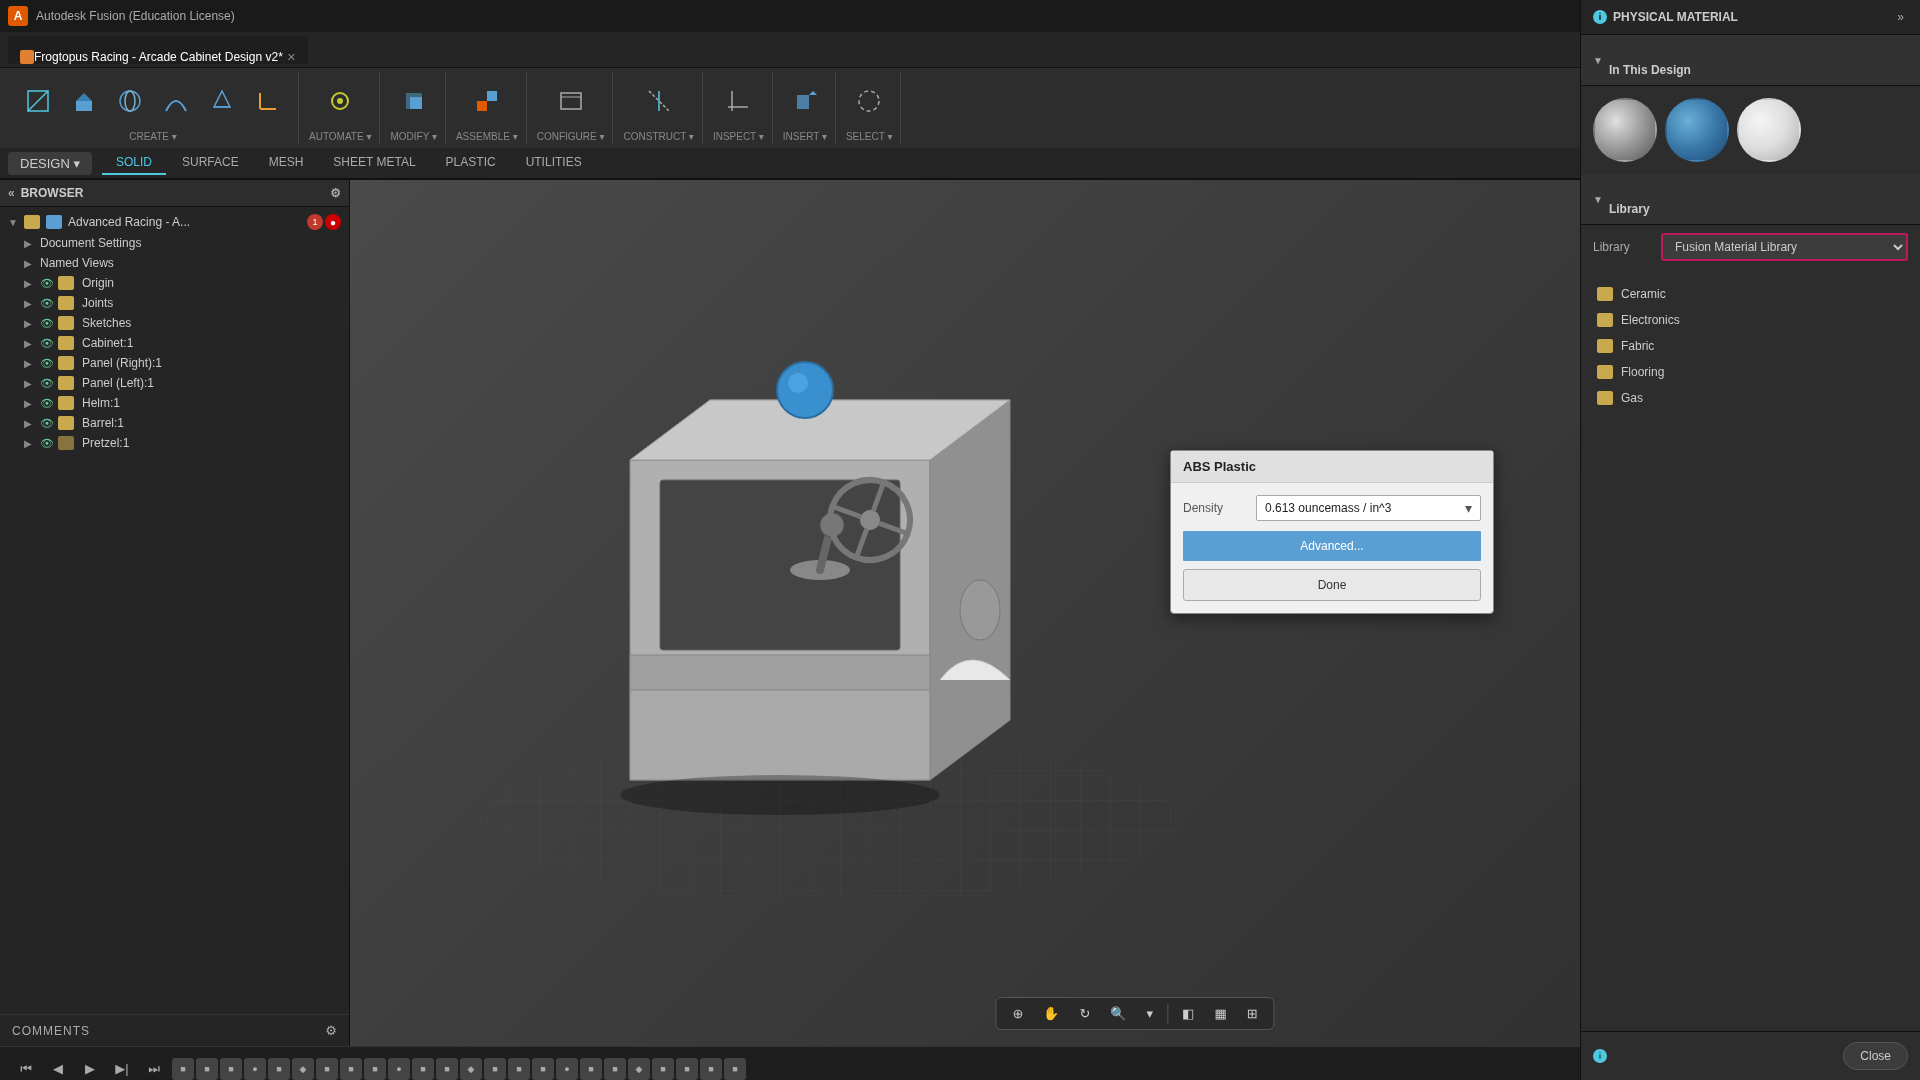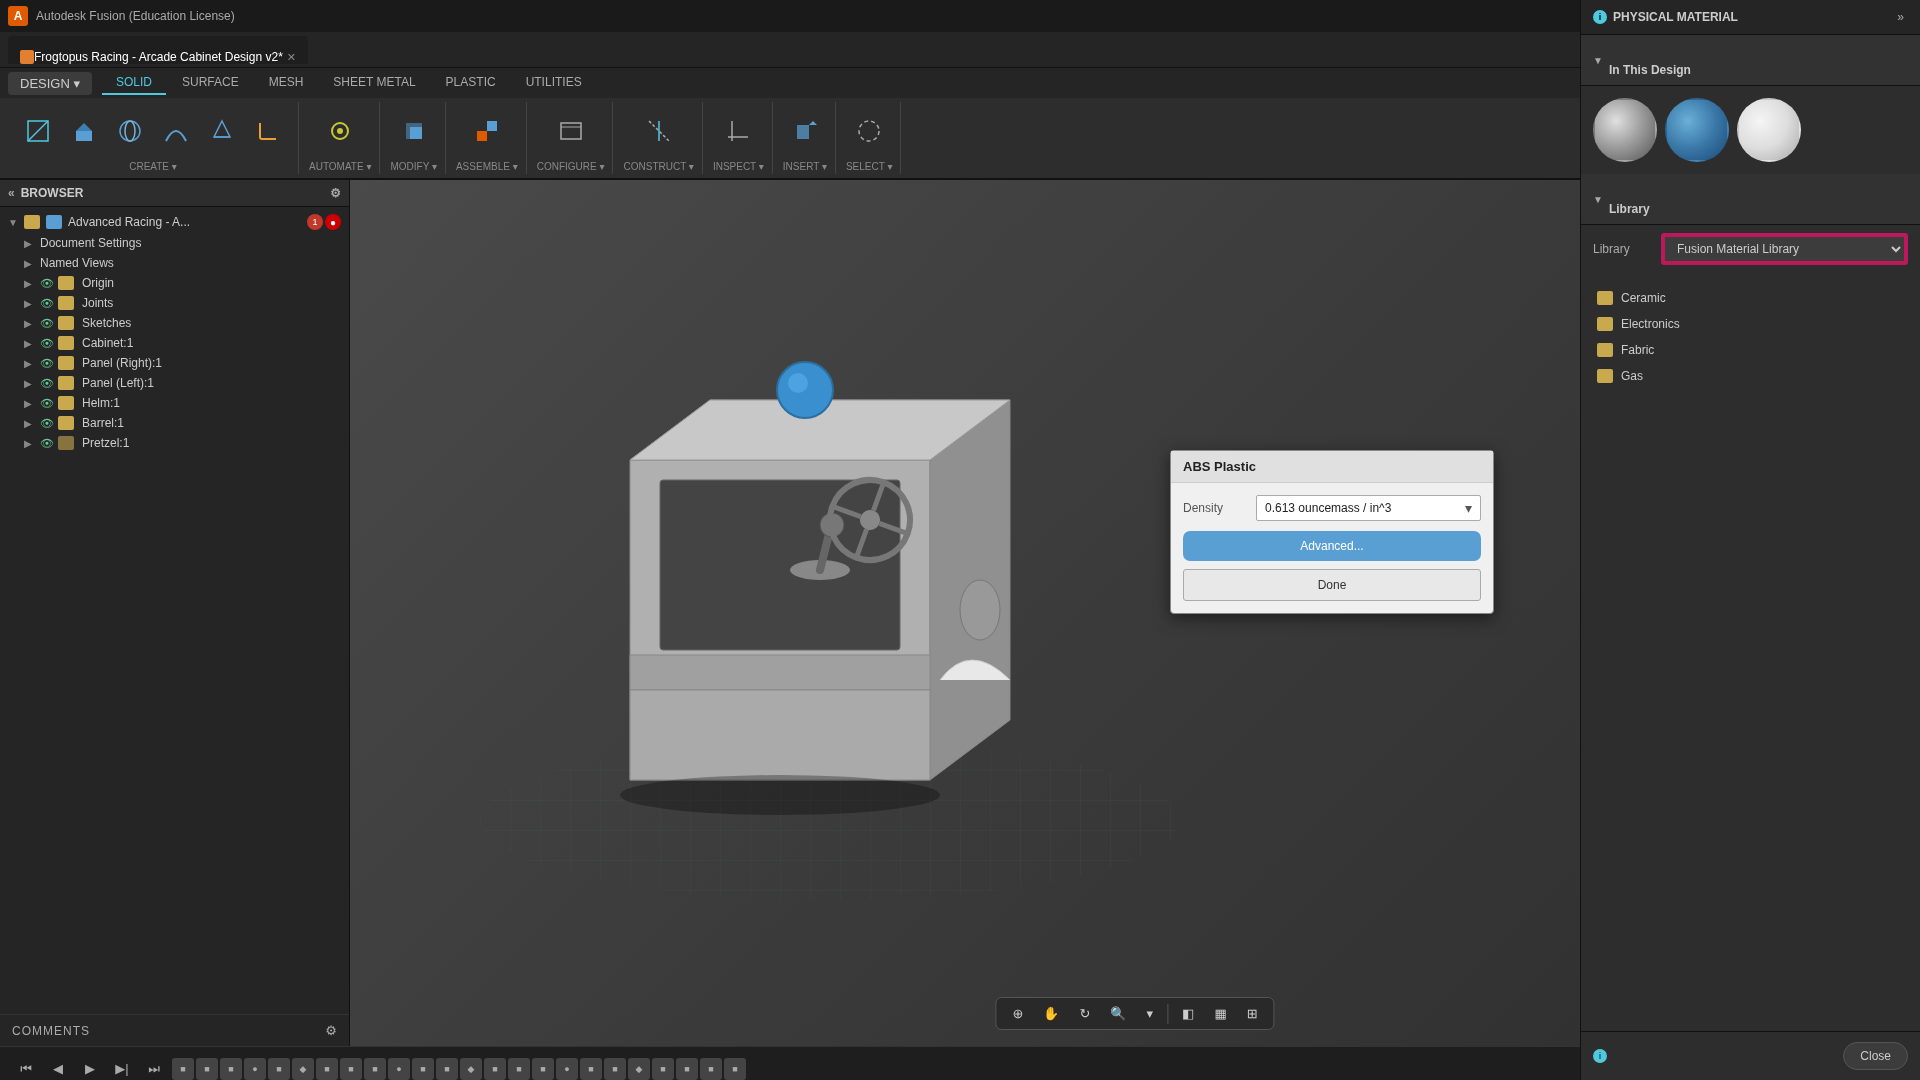--- a/index.html
+++ b/index.html
@@ -134,21 +134,21 @@
       background: radial-gradient(circle at 35% 35%, #6ab0d8, #3a78a8, #1a4a78);
     }
     .material-swatch.white {
       background: radial-gradient(circle at 35% 35%, #f5f5f5, #ddd, #aaa);
     }
 
     .library-section { padding: 8px 12px; }
     .library-row { display: flex; align-items: center; gap: 8px; margin-bottom: 8px; }
     .library-label { font-size: 12px; color: #aaa; width: 60px; }
     .library-select {
-      flex: 1; background: #3c3c3c; border: 4px solid #be185d; color: #ccc;
+      flex: 1; background: #3c3c3c; border: 2px solid #be185d; color: #ccc;
       padding: 4px 8px; border-radius: 3px; font-size: 12px;
     }
 
     .material-list { padding: 4px 0; }
     .material-cat {
       display: flex; align-items: center; gap: 8px; padding: 6px 16px; cursor: pointer;
       font-size: 12px; color: #ccc;
     }
     .mat-folder { width: 16px; height: 14px; background: #c8a94e; border-radius: 2px; }
 
@@ -168,21 +168,21 @@
     }
     #abs-body { padding: 12px; }
     .abs-row { display: flex; align-items: center; gap: 8px; margin-bottom: 10px; }
     .abs-label { font-size: 12px; color: #555; width: 65px; }
     .abs-input {
       flex: 1; background: #fff; border: 1px solid #aaa; padding: 4px 8px; font-size: 12px;
       border-radius: 2px; color: #222; display: flex; align-items: center; justify-content: space-between;
     }
     .abs-dropdown { font-size: 14px; color: #555; cursor: pointer; }
     .abs-advanced {
-      width: 100%; padding: 8px; background: #5a9fd4; color: #fff; border: none; border-radius: 7px;
+      width: 100%; padding: 8px; background: #5a9fd4; color: #fff; border: none; border-radius: 1px;
       cursor: pointer; font-size: 12px; margin-bottom: 8px;
     }
     .abs-done {
       width: 100%; padding: 8px; background: #e8e8e8; color: #333; border: 1px solid #aaa; border-radius: 3px;
       cursor: pointer; font-size: 12px; text-align: center;
     }
 
     
     #timeline {
       height: 44px; background: #1e1e1e; border-top: 1px solid #333;
@@ -226,196 +226,196 @@
   <div class="tab-actions">
     <span style="cursor:pointer;">+</span>
     <span style="cursor:pointer;">⋯</span>
     <span style="cursor:pointer;">🔔</span>
     <span style="cursor:pointer;">?</span>
     <div style="width:28px;height:28px;background:#5a5a8a;border-radius:50%;display:flex;align-items:center;justify-content:center;font-size:11px;cursor:pointer;">U</div>
   </div>
 </div>
 
 <div id="ribbon">
+  <div id="ribbon-content">
+
+    <div class="ribbon-group">
+      <div class="ribbon-group-buttons">
+        <div class="ribbon-btn">
+          <div class="icon">
+            <svg width="28" height="28" viewBox="0 0 28 28">
+                <rect x="4" y="4" width="20" height="20" fill="none" stroke="#4ec9e0" stroke-width="1.5"></rect>
+                <line x1="4" y1="24" x2="24" y2="4" stroke="#4ec9e0" stroke-width="1.5"></line>
+              </svg>
+          </div>
+        </div>
+        <div class="ribbon-btn">
+          <div class="icon">
+            <svg width="28" height="28" viewBox="0 0 28 28">
+                <rect x="6" y="14" width="16" height="10" fill="#5a9fd4"></rect>
+                <polygon points="6,14 14,6 22,14" fill="#3a7fb0"></polygon>
+              </svg>
+          </div>
+        </div>
+        <div class="ribbon-btn">
+          <div class="icon">
+            <svg width="28" height="28" viewBox="0 0 28 28">
+                <ellipse cx="14" cy="14" rx="10" ry="10" fill="none" stroke="#5a9fd4" stroke-width="1.5"></ellipse>
+                <ellipse cx="14" cy="14" rx="5" ry="10" fill="none" stroke="#7ab0d0" stroke-width="1.5"></ellipse>
+              </svg>
+          </div>
+        </div>
+        <div class="ribbon-btn">
+          <div class="icon">
+            <svg width="28" height="28" viewBox="0 0 28 28">
+                <path d="M4,24 Q14,4 24,24" fill="none" stroke="#5a9fd4" stroke-width="2"></path>
+              </svg>
+          </div>
+        </div>
+        <div class="ribbon-btn">
+          <div class="icon">
+            <svg width="28" height="28" viewBox="0 0 28 28">
+                <polygon points="14,4 22,20 6,20" fill="none" stroke="#5a9fd4" stroke-width="1.5"></polygon>
+                <line x1="6" y1="20" x2="22" y2="20" stroke="#5a9fd4" stroke-width="1.5"></line>
+              </svg>
+          </div>
+        </div>
+        <div class="ribbon-btn">
+          <div class="icon">
+            <svg width="28" height="28" viewBox="0 0 28 28">
+                <path d="M6,6 L6,20 Q6,22 8,22 L22,22" fill="none" stroke="#e8a030" stroke-width="2"></path>
+              </svg>
+          </div>
+        </div>
+      </div>
+      <div class="ribbon-group-label">CREATE ▾</div>
+    </div>
+
+    <div class="ribbon-group">
+      <div class="ribbon-group-buttons">
+        <div class="ribbon-btn">
+          <div class="icon">
+            <svg width="28" height="28">
+                <circle cx="14" cy="14" r="8" fill="none" stroke="#c8c830" stroke-width="2"></circle>
+                <circle cx="14" cy="14" r="3" fill="#c8c830"></circle>
+              </svg>
+          </div>
+        </div>
+      </div>
+      <div class="ribbon-group-label">AUTOMATE ▾</div>
+    </div>
+
+    <div class="ribbon-group">
+      <div class="ribbon-group-buttons">
+        <div class="ribbon-btn">
+          <div class="icon">
+            <svg width="28" height="28">
+                <rect x="6" y="6" width="16" height="16" fill="#5a9fd4" opacity="0.5"></rect>
+                <rect x="10" y="10" width="12" height="12" fill="#5a9fd4"></rect>
+              </svg>
+          </div>
+        </div>
+      </div>
+      <div class="ribbon-group-label">MODIFY ▾</div>
+    </div>
+
+    <div class="ribbon-group">
+      <div class="ribbon-group-buttons">
+        <div class="ribbon-btn">
+          <div class="icon">
+            <svg width="28" height="28">
+                <rect x="4" y="14" width="10" height="10" fill="#e05a00"></rect>
+                <rect x="14" y="4" width="10" height="10" fill="#5a9fd4"></rect>
+              </svg>
+          </div>
+        </div>
+      </div>
+      <div class="ribbon-group-label">ASSEMBLE ▾</div>
+    </div>
+
+    <div class="ribbon-group">
+      <div class="ribbon-group-buttons">
+        <div class="ribbon-btn">
+          <div class="icon">
+            <svg width="28" height="28">
+                <rect x="4" y="6" width="20" height="16" fill="none" stroke="#aaa" stroke-width="1.5"></rect>
+                <line x1="4" y1="10" x2="24" y2="10" stroke="#aaa" stroke-width="1"></line>
+              </svg>
+          </div>
+        </div>
+      </div>
+      <div class="ribbon-group-label">CONFIGURE ▾</div>
+    </div>
+
+    <div class="ribbon-group">
+      <div class="ribbon-group-buttons">
+        <div class="ribbon-btn">
+          <div class="icon">
+            <svg width="28" height="28">
+                <line x1="4" y1="4" x2="24" y2="24" stroke="#aaa" stroke-width="1.5" stroke-dasharray="3,2"></line>
+                <line x1="14" y1="4" x2="14" y2="24" stroke="#4ec9e0" stroke-width="1.5"></line>
+              </svg>
+          </div>
+        </div>
+      </div>
+      <div class="ribbon-group-label">CONSTRUCT ▾</div>
+    </div>
+
+    <div class="ribbon-group">
+      <div class="ribbon-group-buttons">
+        <div class="ribbon-btn">
+          <div class="icon">
+            <svg width="28" height="28">
+                <line x1="8" y1="4" x2="8" y2="24" stroke="#aaa" stroke-width="1.5"></line>
+                <line x1="4" y1="20" x2="24" y2="20" stroke="#aaa" stroke-width="1.5"></line>
+              </svg>
+          </div>
+        </div>
+      </div>
+      <div class="ribbon-group-label">INSPECT ▾</div>
+    </div>
+
+    <div class="ribbon-group">
+      <div class="ribbon-group-buttons">
+        <div class="ribbon-btn">
+          <div class="icon">
+            <svg width="28" height="28">
+                <rect x="6" y="8" width="12" height="14" fill="#5a9fd4" opacity="0.7"></rect>
+                <polygon points="18,8 26,8 22,4" fill="#5a9fd4"></polygon>
+              </svg>
+          </div>
+        </div>
+      </div>
+      <div class="ribbon-group-label">INSERT ▾</div>
+    </div>
+
+    <div class="ribbon-group">
+      <div class="ribbon-group-buttons">
+        <div class="ribbon-btn">
+          <div class="icon">
+            <svg width="28" height="28">
+                <circle cx="14" cy="14" r="10" fill="none" stroke="#aaa" stroke-width="1.5" stroke-dasharray="4,3"></circle>
+              </svg>
+          </div>
+        </div>
+      </div>
+      <div class="ribbon-group-label">SELECT ▾</div>
+    </div>
+  </div>
+
   <div id="ribbon-tabs">
     <div class="design-btn">
       <span>DESIGN ▾</span>
     </div>
     <div class="ribbon-tab active">SOLID</div>
     <div class="ribbon-tab">SURFACE</div>
     <div class="ribbon-tab">MESH</div>
     <div class="ribbon-tab">SHEET METAL</div>
     <div class="ribbon-tab">PLASTIC</div>
     <div class="ribbon-tab">UTILITIES</div>
-  </div>
-
-  <div id="ribbon-content">
-
-    <div class="ribbon-group">
-      <div class="ribbon-group-buttons">
-        <div class="ribbon-btn">
-          <div class="icon">
-            <svg width="28" height="28" viewBox="0 0 28 28">
-                <rect x="4" y="4" width="20" height="20" fill="none" stroke="#4ec9e0" stroke-width="1.5"></rect>
-                <line x1="4" y1="24" x2="24" y2="4" stroke="#4ec9e0" stroke-width="1.5"></line>
-              </svg>
-          </div>
-        </div>
-        <div class="ribbon-btn">
-          <div class="icon">
-            <svg width="28" height="28" viewBox="0 0 28 28">
-                <rect x="6" y="14" width="16" height="10" fill="#5a9fd4"></rect>
-                <polygon points="6,14 14,6 22,14" fill="#3a7fb0"></polygon>
-              </svg>
-          </div>
-        </div>
-        <div class="ribbon-btn">
-          <div class="icon">
-            <svg width="28" height="28" viewBox="0 0 28 28">
-                <ellipse cx="14" cy="14" rx="10" ry="10" fill="none" stroke="#5a9fd4" stroke-width="1.5"></ellipse>
-                <ellipse cx="14" cy="14" rx="5" ry="10" fill="none" stroke="#7ab0d0" stroke-width="1.5"></ellipse>
-              </svg>
-          </div>
-        </div>
-        <div class="ribbon-btn">
-          <div class="icon">
-            <svg width="28" height="28" viewBox="0 0 28 28">
-                <path d="M4,24 Q14,4 24,24" fill="none" stroke="#5a9fd4" stroke-width="2"></path>
-              </svg>
-          </div>
-        </div>
-        <div class="ribbon-btn">
-          <div class="icon">
-            <svg width="28" height="28" viewBox="0 0 28 28">
-                <polygon points="14,4 22,20 6,20" fill="none" stroke="#5a9fd4" stroke-width="1.5"></polygon>
-                <line x1="6" y1="20" x2="22" y2="20" stroke="#5a9fd4" stroke-width="1.5"></line>
-              </svg>
-          </div>
-        </div>
-        <div class="ribbon-btn">
-          <div class="icon">
-            <svg width="28" height="28" viewBox="0 0 28 28">
-                <path d="M6,6 L6,20 Q6,22 8,22 L22,22" fill="none" stroke="#e8a030" stroke-width="2"></path>
-              </svg>
-          </div>
-        </div>
-      </div>
-      <div class="ribbon-group-label">CREATE ▾</div>
-    </div>
-
-    <div class="ribbon-group">
-      <div class="ribbon-group-buttons">
-        <div class="ribbon-btn">
-          <div class="icon">
-            <svg width="28" height="28">
-                <circle cx="14" cy="14" r="8" fill="none" stroke="#c8c830" stroke-width="2"></circle>
-                <circle cx="14" cy="14" r="3" fill="#c8c830"></circle>
-              </svg>
-          </div>
-        </div>
-      </div>
-      <div class="ribbon-group-label">AUTOMATE ▾</div>
-    </div>
-
-    <div class="ribbon-group">
-      <div class="ribbon-group-buttons">
-        <div class="ribbon-btn">
-          <div class="icon">
-            <svg width="28" height="28">
-                <rect x="6" y="6" width="16" height="16" fill="#5a9fd4" opacity="0.5"></rect>
-                <rect x="10" y="10" width="12" height="12" fill="#5a9fd4"></rect>
-              </svg>
-          </div>
-        </div>
-      </div>
-      <div class="ribbon-group-label">MODIFY ▾</div>
-    </div>
-
-    <div class="ribbon-group">
-      <div class="ribbon-group-buttons">
-        <div class="ribbon-btn">
-          <div class="icon">
-            <svg width="28" height="28">
-                <rect x="4" y="14" width="10" height="10" fill="#e05a00"></rect>
-                <rect x="14" y="4" width="10" height="10" fill="#5a9fd4"></rect>
-              </svg>
-          </div>
-        </div>
-      </div>
-      <div class="ribbon-group-label">ASSEMBLE ▾</div>
-    </div>
-
-    <div class="ribbon-group">
-      <div class="ribbon-group-buttons">
-        <div class="ribbon-btn">
-          <div class="icon">
-            <svg width="28" height="28">
-                <rect x="4" y="6" width="20" height="16" fill="none" stroke="#aaa" stroke-width="1.5"></rect>
-                <line x1="4" y1="10" x2="24" y2="10" stroke="#aaa" stroke-width="1"></line>
-              </svg>
-          </div>
-        </div>
-      </div>
-      <div class="ribbon-group-label">CONFIGURE ▾</div>
-    </div>
-
-    <div class="ribbon-group">
-      <div class="ribbon-group-buttons">
-        <div class="ribbon-btn">
-          <div class="icon">
-            <svg width="28" height="28">
-                <line x1="4" y1="4" x2="24" y2="24" stroke="#aaa" stroke-width="1.5" stroke-dasharray="3,2"></line>
-                <line x1="14" y1="4" x2="14" y2="24" stroke="#4ec9e0" stroke-width="1.5"></line>
-              </svg>
-          </div>
-        </div>
-      </div>
-      <div class="ribbon-group-label">CONSTRUCT ▾</div>
-    </div>
-
-    <div class="ribbon-group">
-      <div class="ribbon-group-buttons">
-        <div class="ribbon-btn">
-          <div class="icon">
-            <svg width="28" height="28">
-                <line x1="8" y1="4" x2="8" y2="24" stroke="#aaa" stroke-width="1.5"></line>
-                <line x1="4" y1="20" x2="24" y2="20" stroke="#aaa" stroke-width="1.5"></line>
-              </svg>
-          </div>
-        </div>
-      </div>
-      <div class="ribbon-group-label">INSPECT ▾</div>
-    </div>
-
-    <div class="ribbon-group">
-      <div class="ribbon-group-buttons">
-        <div class="ribbon-btn">
-          <div class="icon">
-            <svg width="28" height="28">
-                <rect x="6" y="8" width="12" height="14" fill="#5a9fd4" opacity="0.7"></rect>
-                <polygon points="18,8 26,8 22,4" fill="#5a9fd4"></polygon>
-              </svg>
-          </div>
-        </div>
-      </div>
-      <div class="ribbon-group-label">INSERT ▾</div>
-    </div>
-
-    <div class="ribbon-group">
-      <div class="ribbon-group-buttons">
-        <div class="ribbon-btn">
-          <div class="icon">
-            <svg width="28" height="28">
-                <circle cx="14" cy="14" r="10" fill="none" stroke="#aaa" stroke-width="1.5" stroke-dasharray="4,3"></circle>
-              </svg>
-          </div>
-        </div>
-      </div>
-      <div class="ribbon-group-label">SELECT ▾</div>
-    </div>
   </div>
 </div>
 
 <div id="main-area">
 
   <div id="browser">
     <div id="browser-header">
       <div class="header-left">
         <span style="color:#aaa;cursor:pointer;">«</span>
         <span>BROWSER</span>
@@ -651,20 +651,24 @@
       <div class="material-cat">
         <div class="mat-folder"></div>
         <span>Electronics</span>
       </div>
       <div class="material-cat">
         <div class="mat-folder"></div>
         <span>Fabric</span>
       </div>
       <div class="material-cat">
         <div class="mat-folder"></div>
+        <span>Flooring</span>
+      </div>
+      <div class="material-cat">
+        <div class="mat-folder"></div>
         <span>Gas</span>
       </div>
     </div>
 
     <div id="phys-material-footer">
       <div class="info-dot">i</div>
       <button style="padding:6px 16px;background:#3c3c3c;color:#ccc;border:1px solid #555;border-radius:14px;cursor:pointer;font-size:12px;">Close</button>
     </div>
   </div>
 

